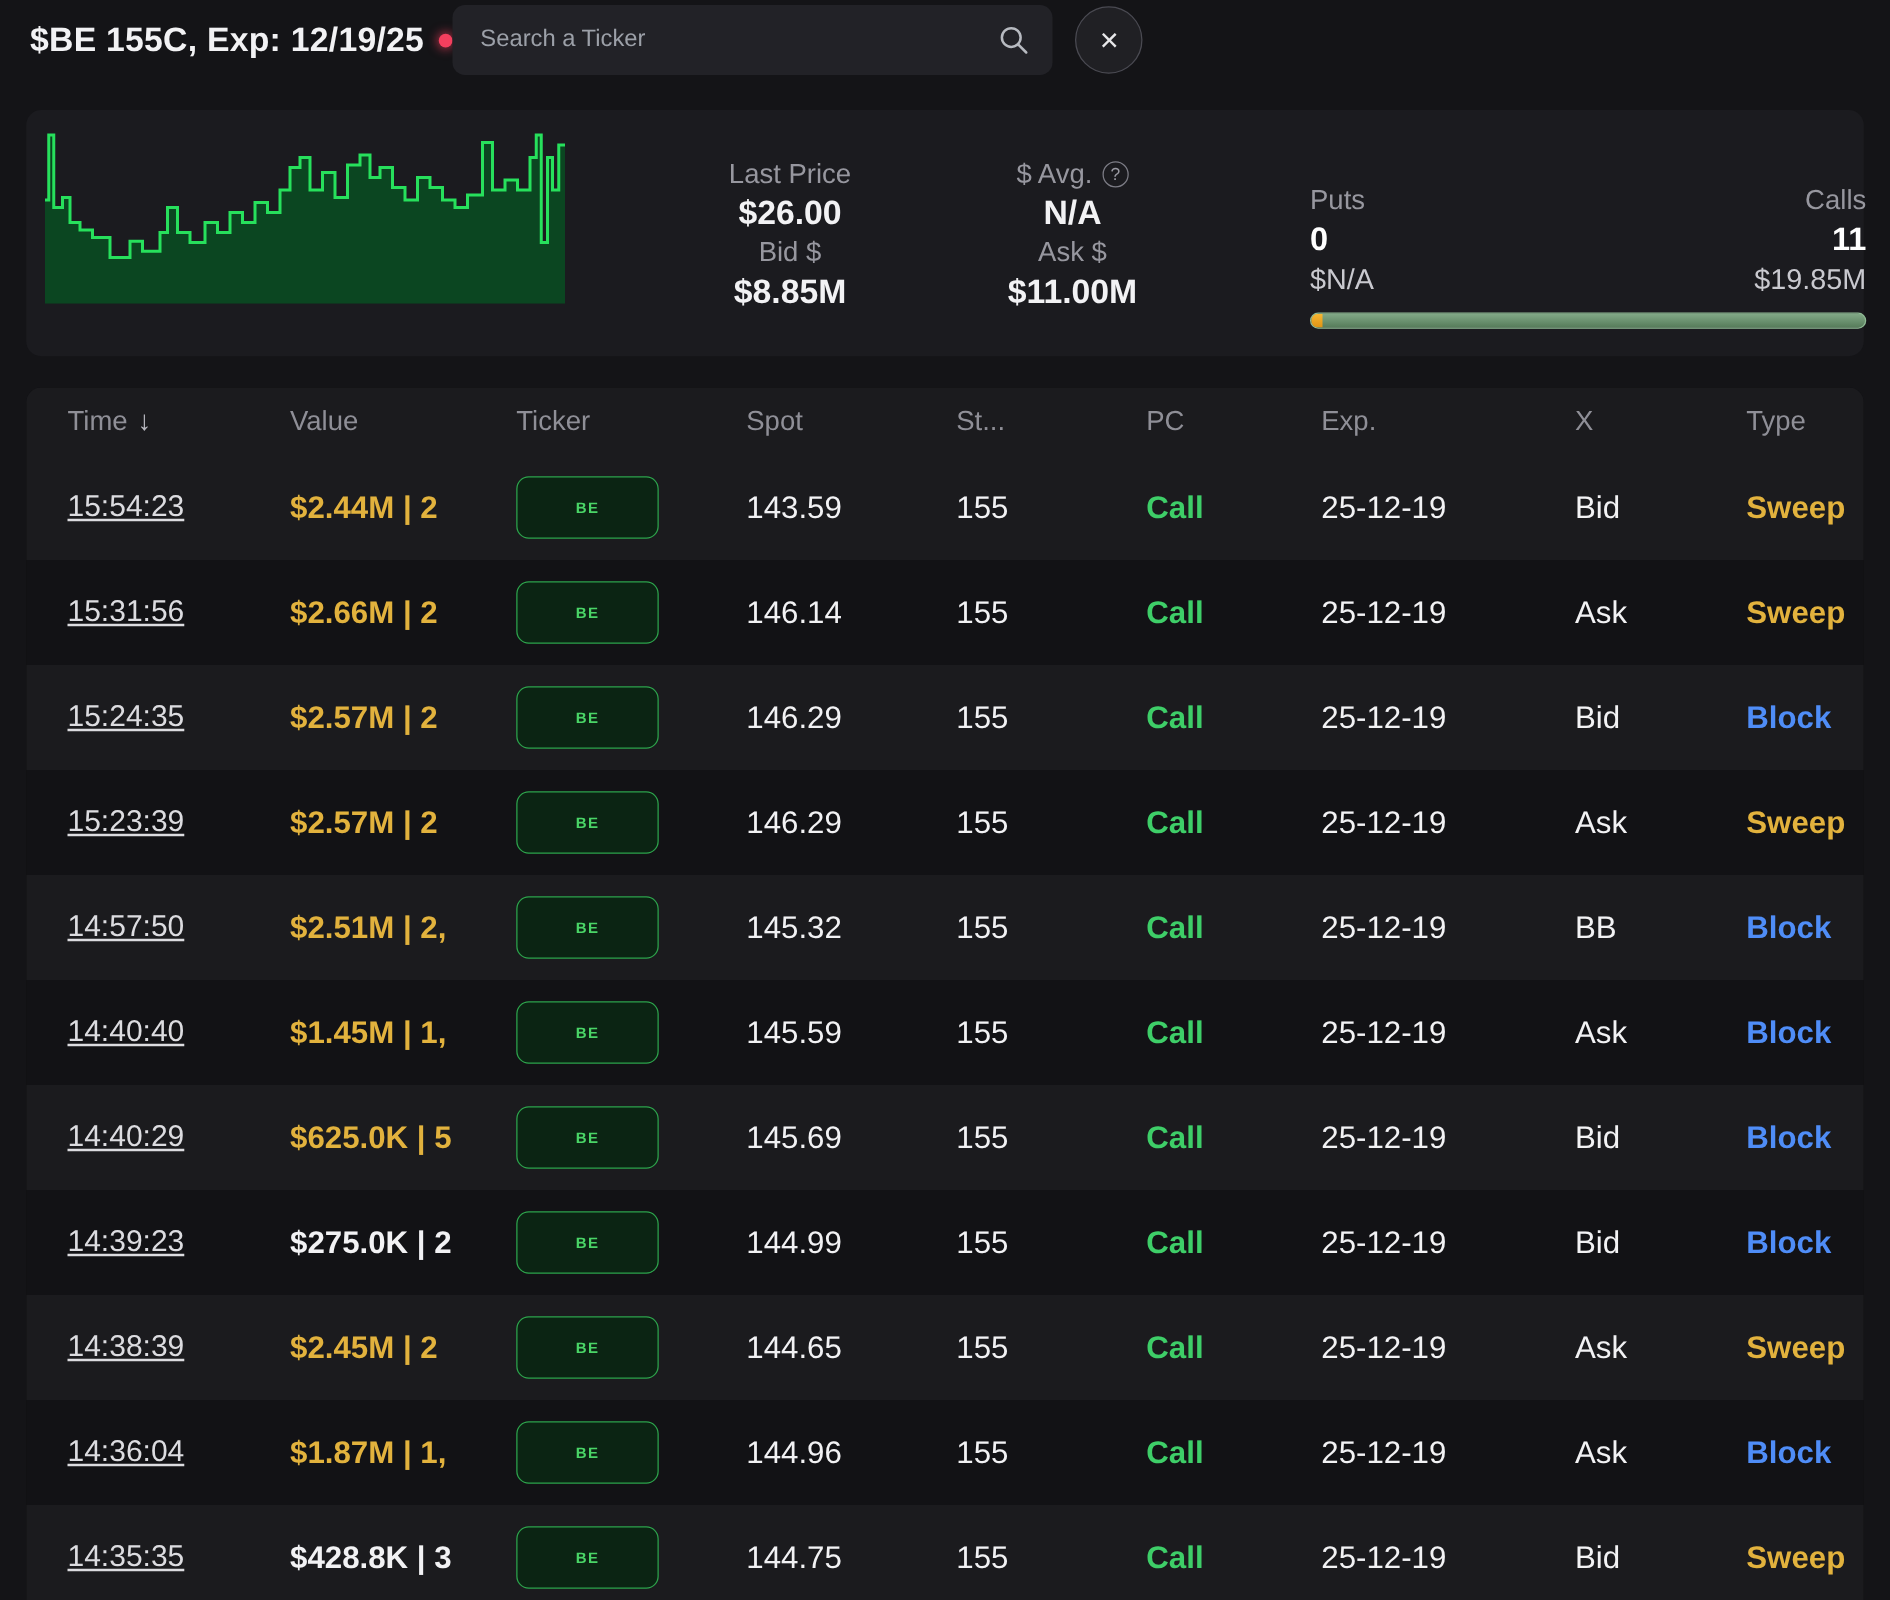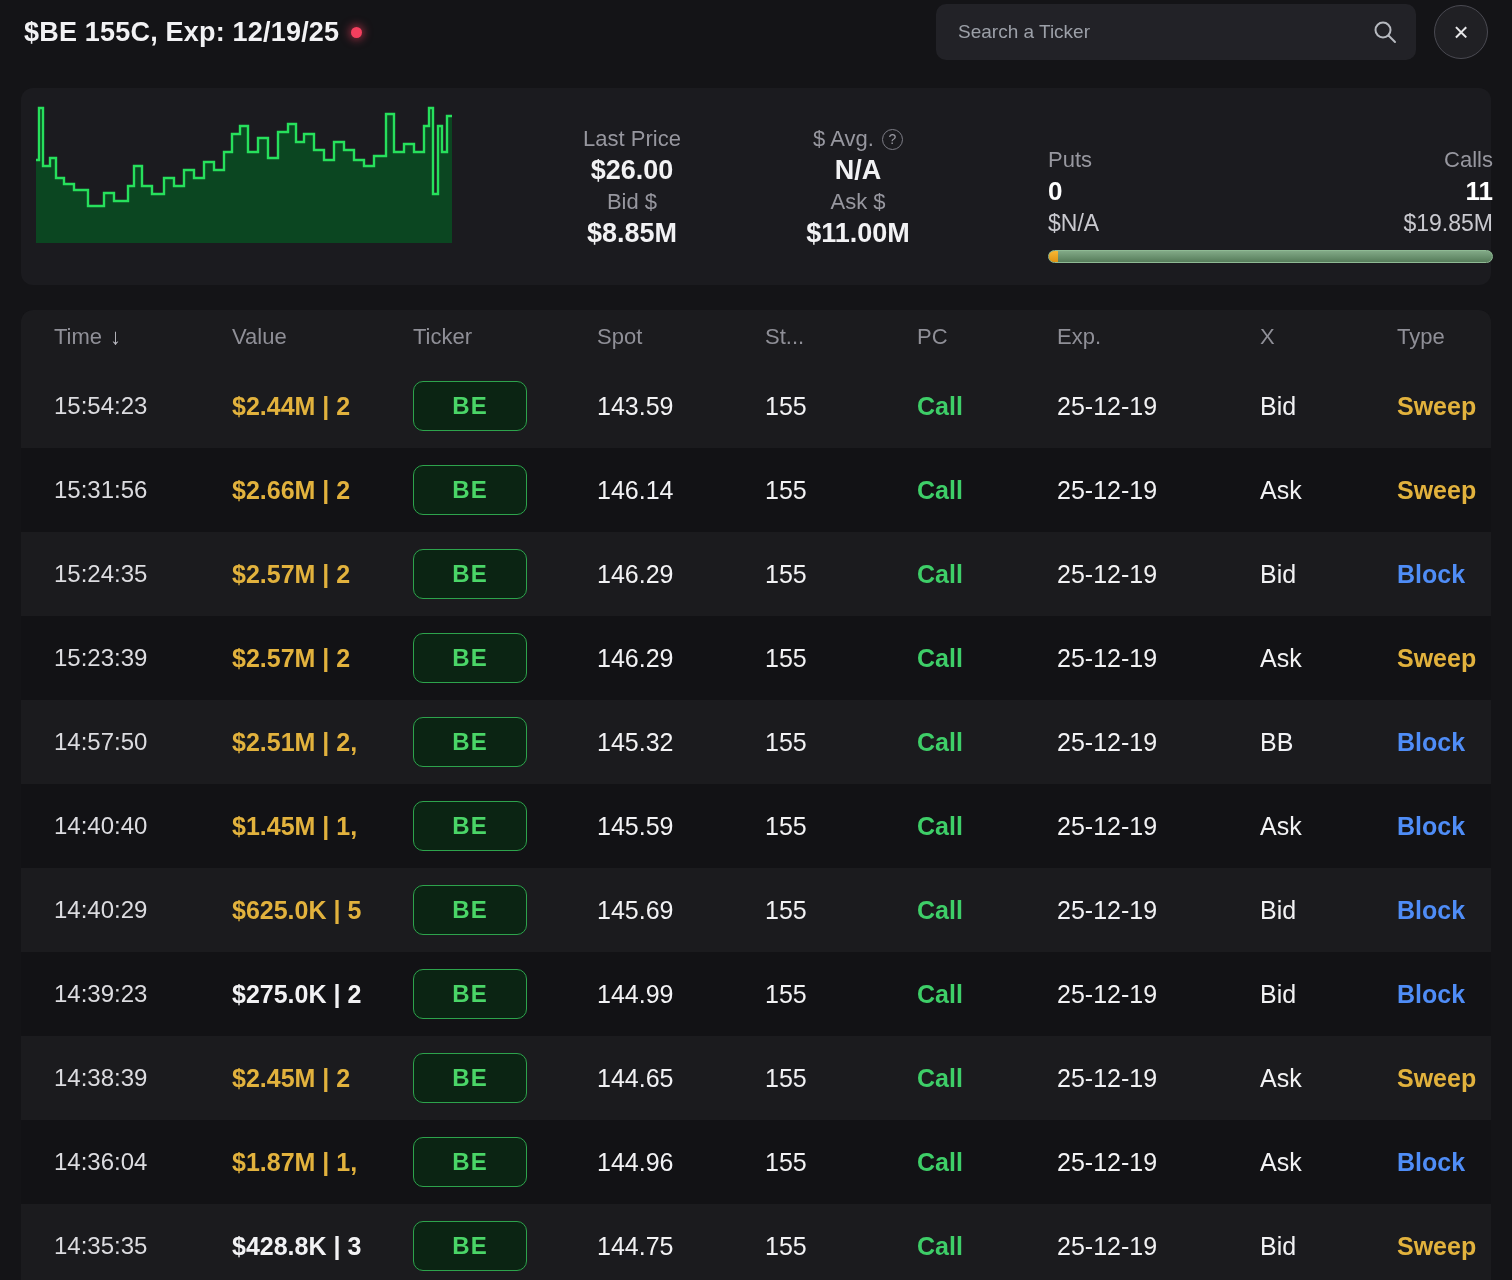--- a/index.html
+++ b/index.html
@@ -6,21 +6,21 @@
   html,body { width:1512px; height:1280px; overflow:hidden; }
   body {
     background:#141417;
     font-family:"Liberation Sans","DejaVu Sans",sans-serif;
     color:#f2f2f4;
   }
 
   
   .topbar {
     height:64px; padding:0 24px;
-    display:flex; align-items:center; justify-content:space-between;
+    display:flex; align-items:center; justify-content:flex-start;
   }
   .title-wrap { display:flex; align-items:center; gap:12px; }
   .page-title { font-size:27px; font-weight:700; letter-spacing:.2px; }
   .live-dot {
     width:11px; height:11px; border-radius:50%;
     background:#f43f5e; box-shadow:0 0 8px 2px rgba(244,63,94,.55);
   }
   .top-right { display:flex; align-items:center; gap:18px; }
   .searchbox {
     position:relative; width:480px; height:56px;
@@ -93,31 +93,31 @@
     display:grid;
     grid-template-columns:178px 181px 184px 168px 152px 140px 203px 137px 1fr;
     align-items:center; padding:0 10px 0 33px;
   }
   .thead { height:54px; background:#1b1b1e; color:#8f8f97; font-size:22px; }
   .th { display:flex; align-items:flex-start; gap:8px; }
   .sort-arrow { font-size:22px; color:#b9b9c0; }
   .tr { height:84px; font-size:25px; }
   .tr:nth-child(odd) { background:#1b1b1e; }
   .tr:nth-child(even) { background:#121215; }
-  .td.time { color:#dcdce0; font-size:24px; }
+  .td.time { color:#dcdce0; font-size:24px;text-decoration:underline; }
   .td.value { font-weight:600; white-space:nowrap; overflow:hidden; }
   .td.pc { font-weight:700; color:#3ece68; }
   .td.type { font-weight:600; }
   .gold { color:#e2b23d; }
   .blue { color:#4f8df7; }
   .white { color:#f2f2f4; }
   .ticker-btn {
     min-width:114px; height:50px; border-radius:10px;
     background:#0b2413; border:1.5px solid #2da34c;
-    color:#4ad567; font-size:24px; font-weight:700; letter-spacing:1px;
+    color:#4ad567; font-size:12px; font-weight:700; letter-spacing:1px;
     cursor:pointer; font-family:"Liberation Sans","DejaVu Sans",sans-serif;
   }
 </style>
 </head>
 <body>
 
 <header class="topbar">
   <div class="title-wrap">
     <h1 class="page-title">$BE 155C, Exp: 12/19/25</h1>
     <span class="live-dot"></span>

